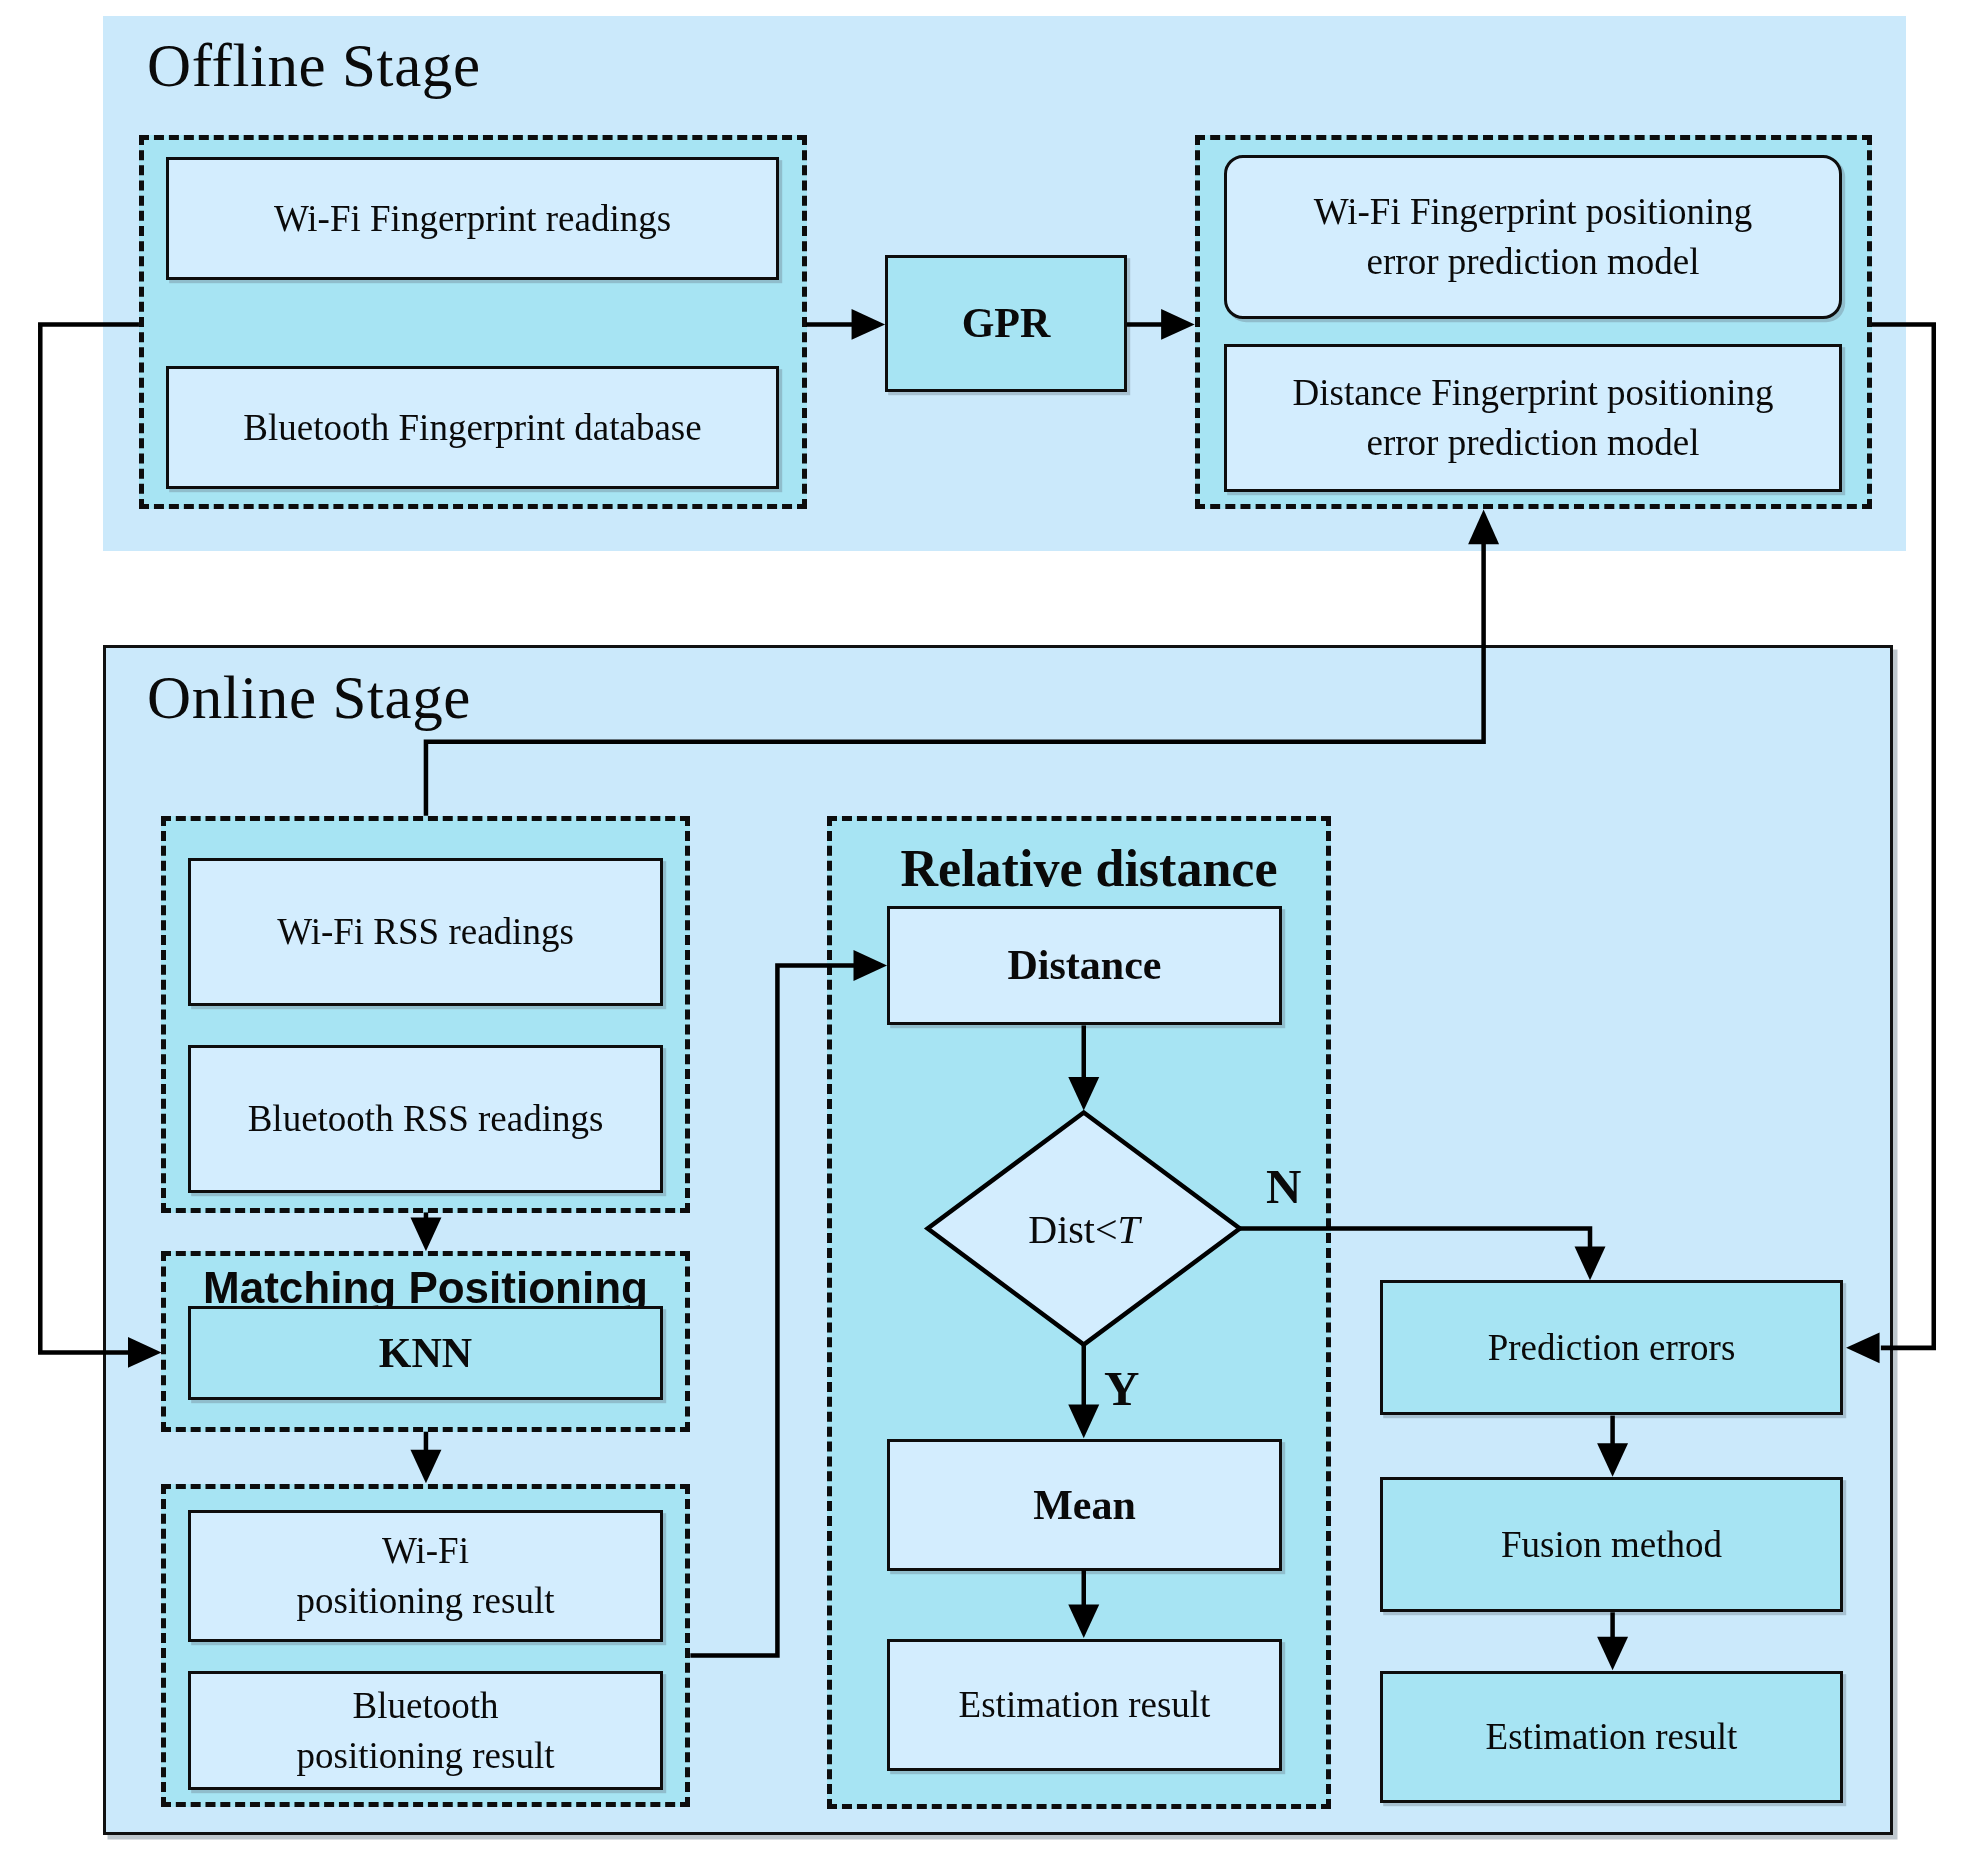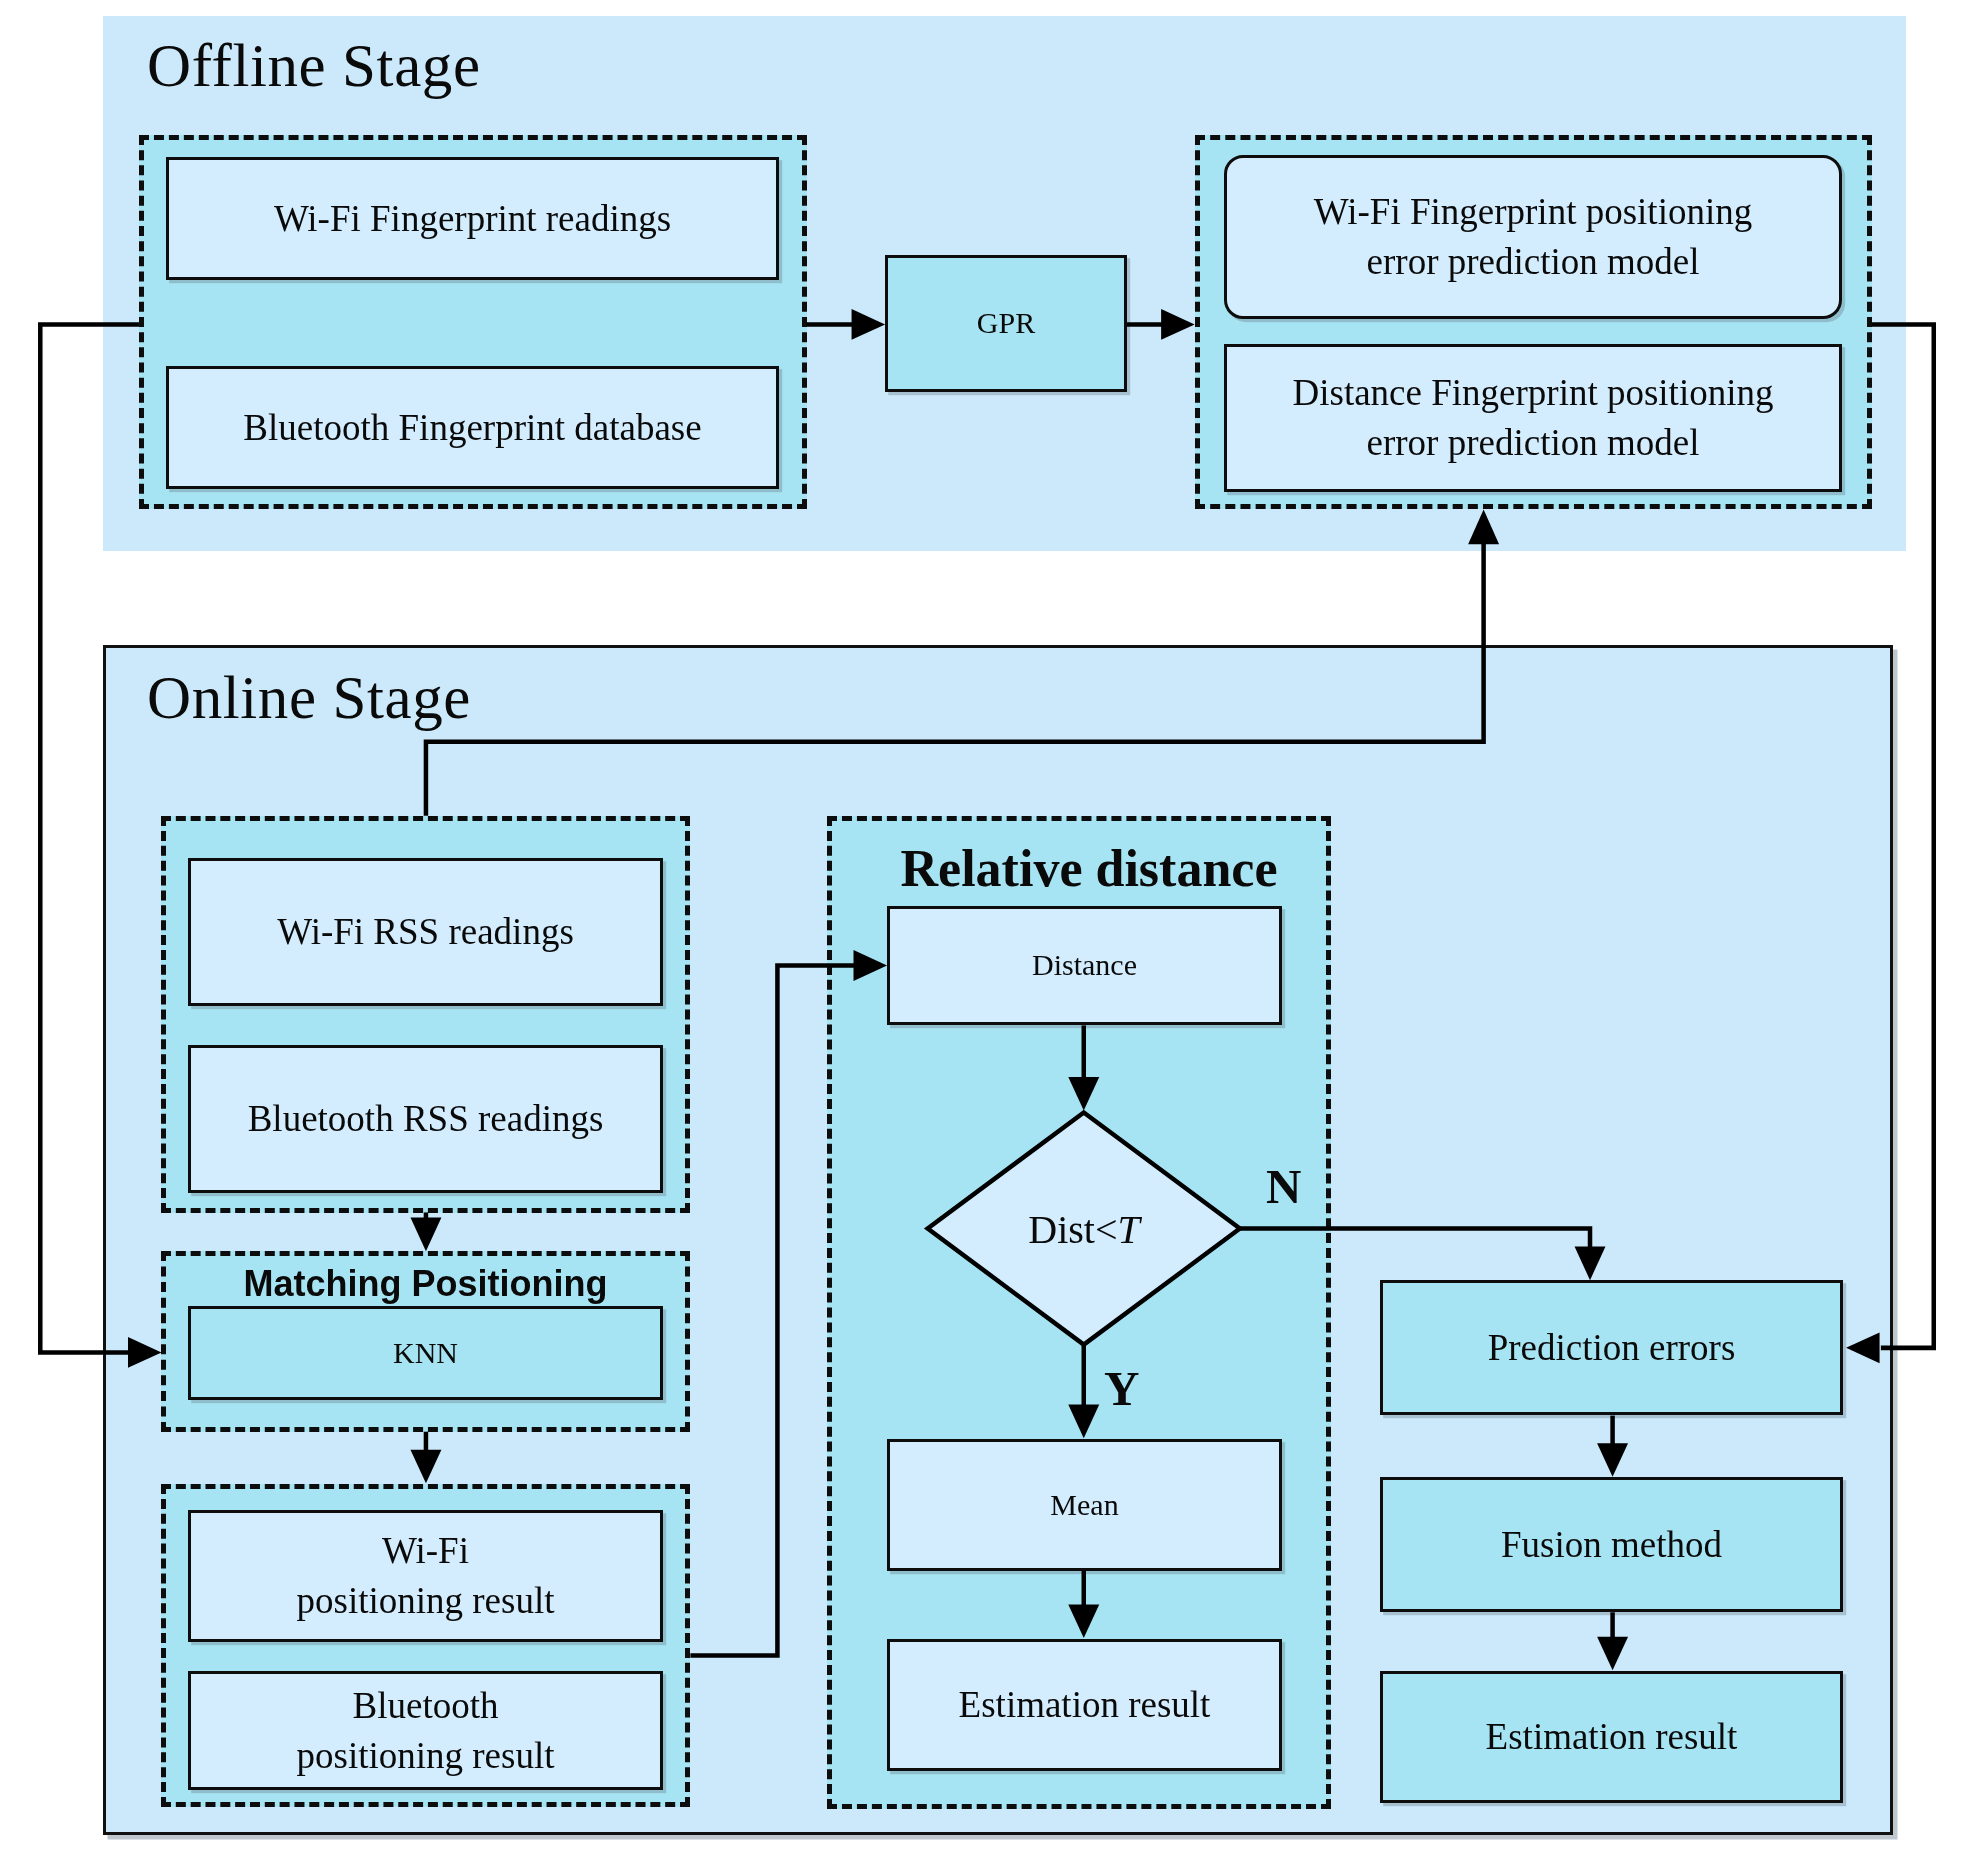--- a/index.html
+++ b/index.html
@@ -10,23 +10,23 @@
   body{background:#ffffff;font-family:"Liberation Serif","DejaVu Serif",serif;color:var(--ink);}
   #canvas{position:relative;width:1985px;height:1858px;background:#ffffff;overflow:hidden;}
   .panel{position:absolute;background:var(--panel-bg);}
   .panel.bordered{border:3.9px solid #111;box-shadow:4.5px 4.5px 0 rgba(110,130,145,.45);}
   .stage-title{position:absolute;font-weight:normal;font-size:61px;letter-spacing:0.6px;white-space:nowrap;}
   .group{position:absolute;background:var(--group-bg);border:5.8px dashed #0d0d0d;}
   .node{position:absolute;display:flex;align-items:center;justify-content:center;text-align:center;
         border:3.9px solid #0d0d0d;background:var(--box-light);font-size:37px;line-height:1.35;
         white-space:pre-line;box-shadow:3.2px 3.2px 0 rgba(110,130,145,.4);}
   .node.accent{background:var(--box-accent);}
-  .node.big{font-size:30px;}
+  .node.big{font-size:42px;font-weight:bold;}
   .group-title{position:absolute;font-weight:bold;text-align:center;white-space:nowrap;}
-  #matching-title{font-family:"Liberation Sans","DejaVu Sans",sans-serif;font-size:36px;}
+  #matching-title{font-family:"Liberation Sans","DejaVu Sans",sans-serif;font-size:44px;}
   #relative-title{font-size:52px;padding-left:20px;}
   .branch-label{position:absolute;font-weight:bold;font-size:49px;}
   #decision-text{position:absolute;display:flex;align-items:center;justify-content:center;
         font-size:40px;white-space:nowrap;}
   #decision-text .it{font-style:italic;}
   svg.wires{position:absolute;left:0;top:0;pointer-events:none;}
   svg.wires path{stroke:var(--line);stroke-width:7;fill:none;}
   svg.wires polygon.head{fill:var(--line);stroke:none;}
 </style>
 </head>

